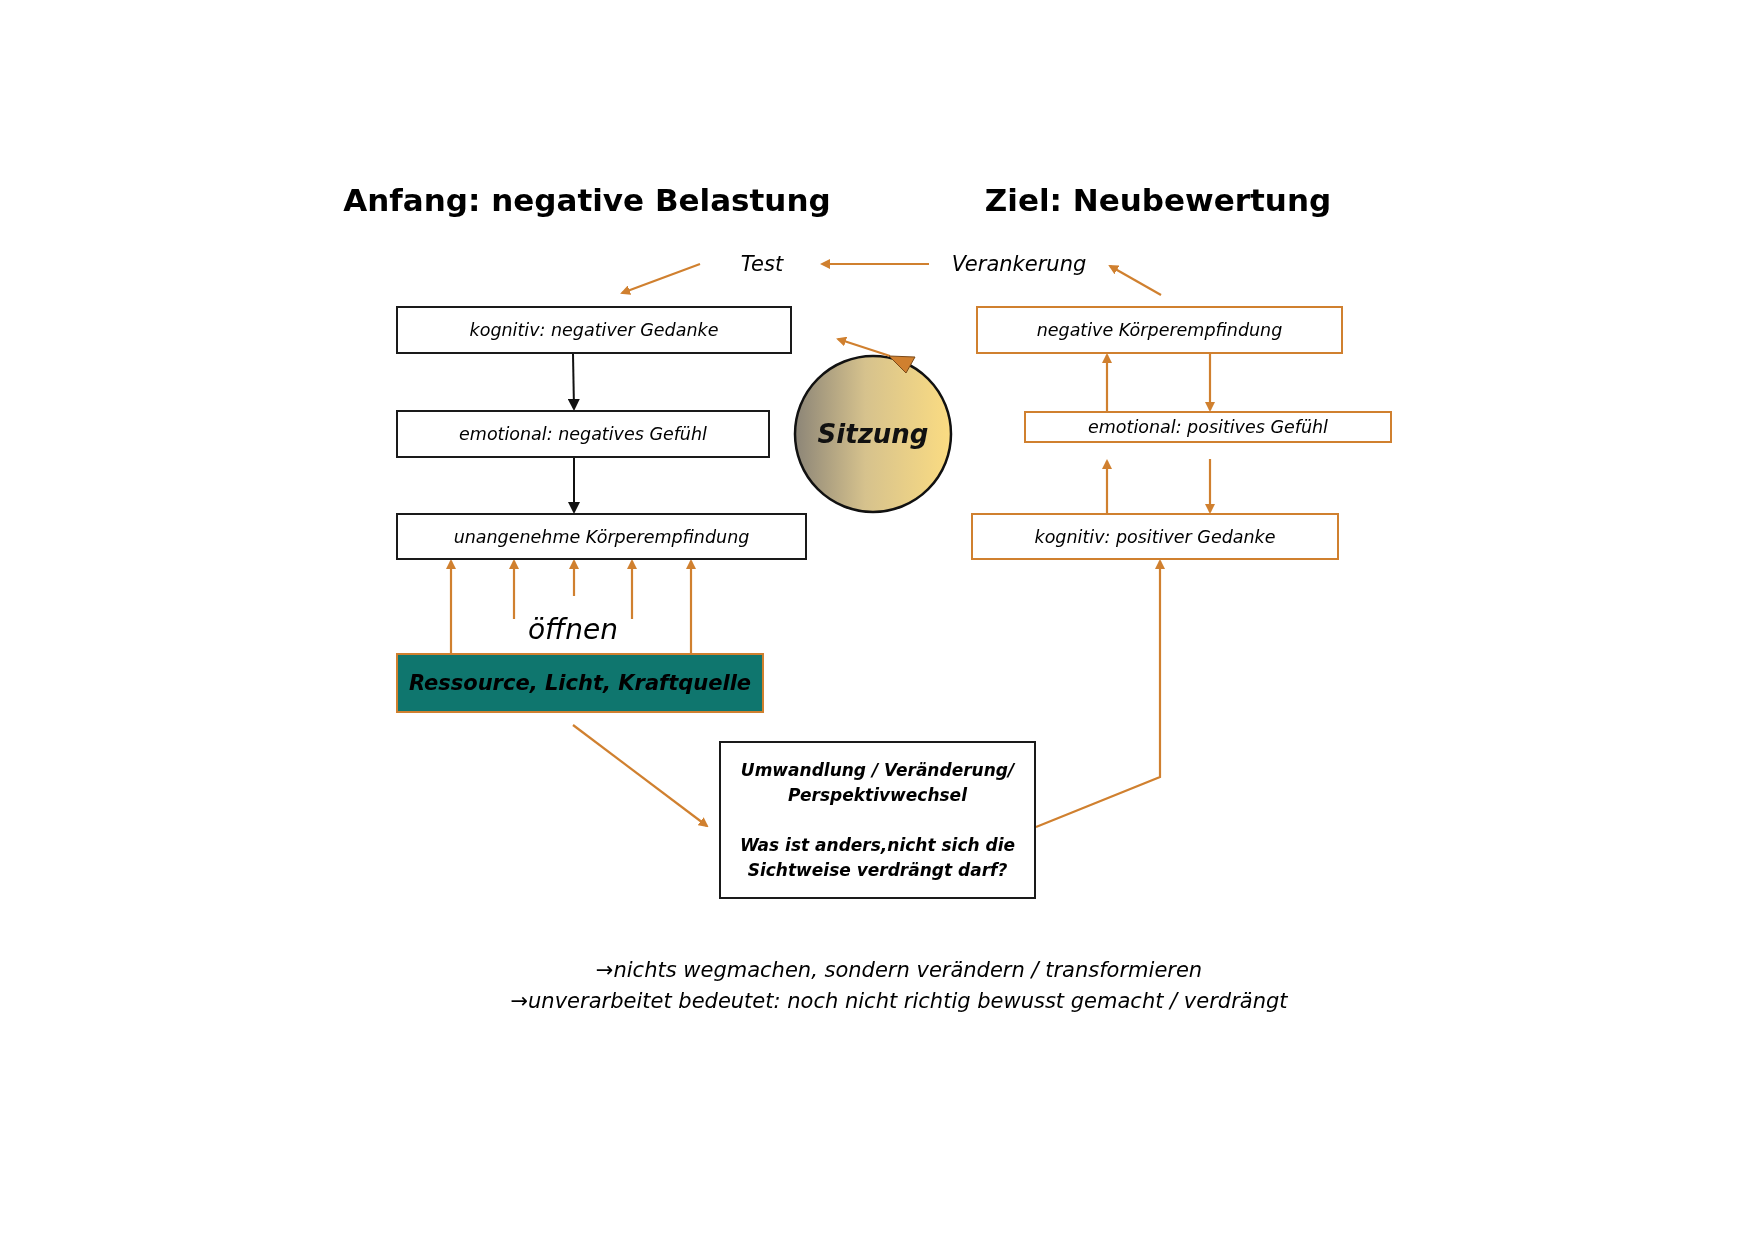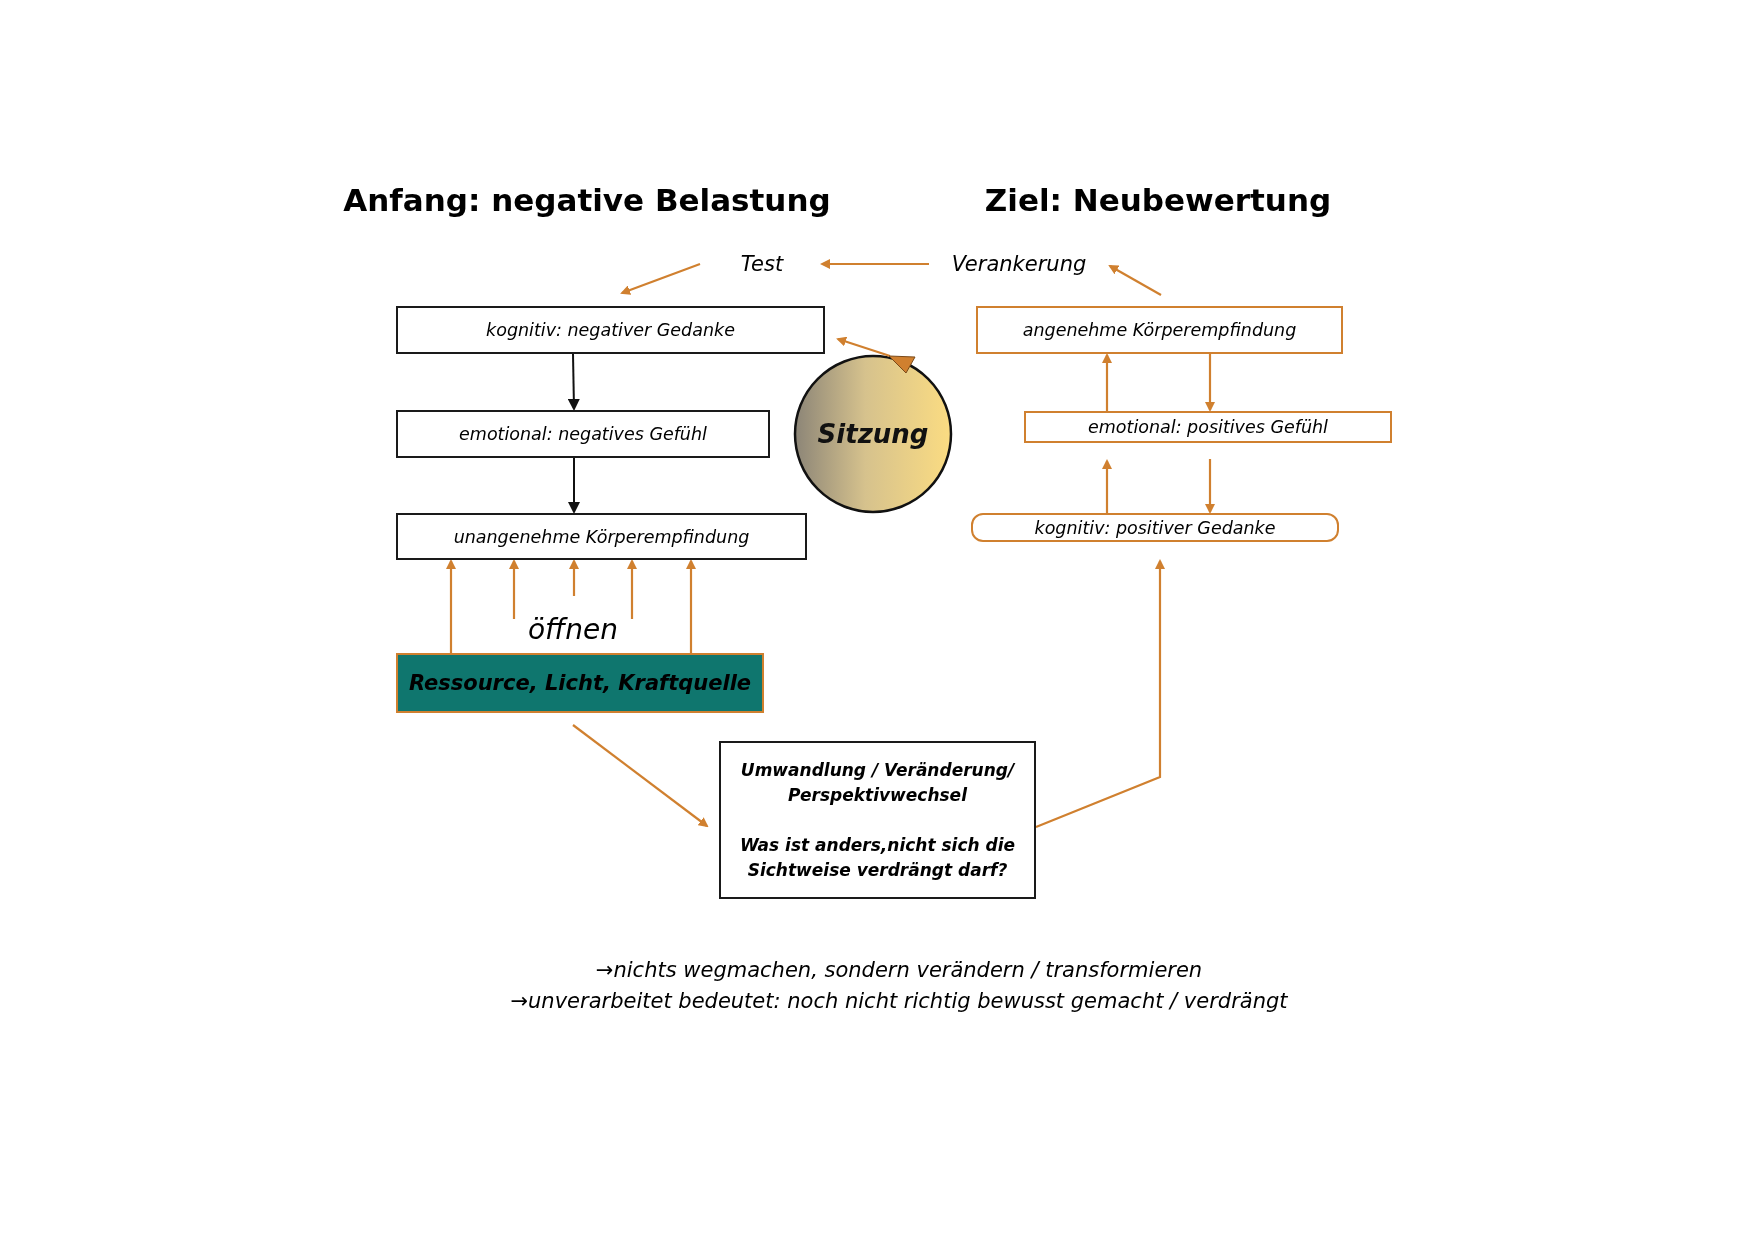--- a/index.html
+++ b/index.html
@@ -65,43 +65,43 @@
   <path d="M889,356 L915,357 L906,373 z" fill="#d0802f" stroke="#7a4a1a" stroke-width="1"></path>
   <text class="circle-text" x="873" y="443" text-anchor="middle" font-family="'DejaVu Sans', 'Liberation Sans', sans-serif" fill="#111">Sitzung</text>
 </svg>
 
 <div class="abs title" style="left:587px; top:182px;">Anfang: negative Belastung</div>
 <div class="abs title" style="left:1158px; top:182px;">Ziel: Neubewertung</div>
 
 <div class="abs lbl" style="left:762px; top:264px;">Test</div>
 <div class="abs lbl" style="left:1019px; top:264px;">Verankerung</div>
 
-<div class="box black" style="left:396px; top:306px; width:429px; height:48px;align-items:center;">
+<div class="box black" style="left:396px; top:306px; width:396px; height:48px;align-items:center;">
   <span>kognitiv: negativer Gedanke</span>
 </div>
 <div class="box black" style="left:396px; top:410px; width:374px; height:48px;">
   <span>emotional: negatives Gefühl</span>
 </div>
 <div class="box black" style="left:396px; top:513px; width:411px; height:47px;">
   <span>unangenehme Körperempfindung</span>
 </div>
 
 <div class="abs" style="left:573px; top:629px; transform:translate(-50%,-50%); font-style:italic; font-size:28px; white-space:nowrap;">öffnen</div>
 
 <div class="box resource" style="left:396px; top:653px; width:368px; height:60px;">
   <span>Ressource, Licht, Kraftquelle</span>
 </div>
 
 <div class="box orange" style="left:976px; top:306px; width:367px; height:48px;">
-  <span>angenehme Körperempfindung</span>
+  <span>negative Körperempfindung</span>
 </div>
 <div class="box orange" style="left:1024px; top:411px; width:368px; height:32px;">
   <span>emotional: positives Gefühl</span>
 </div>
-<div class="box orange" style="left:971px; top:513px; width:368px; height:29px;border-radius:12px;">
+<div class="box orange" style="left:971px; top:513px; width:368px; height:47px;">
   <span>kognitiv: positiver Gedanke</span>
 </div>
 
 <div class="box center" style="left:719px; top:741px; width:317px; height:158px;">
   <span>Umwandlung / Veränderung/</span>
   <span>Perspektivwechsel</span>
   <span class="gap"></span>
   <span>Was ist anders,nicht sich die</span>
   <span>Sichtweise verdrängt darf?</span>
 </div>

